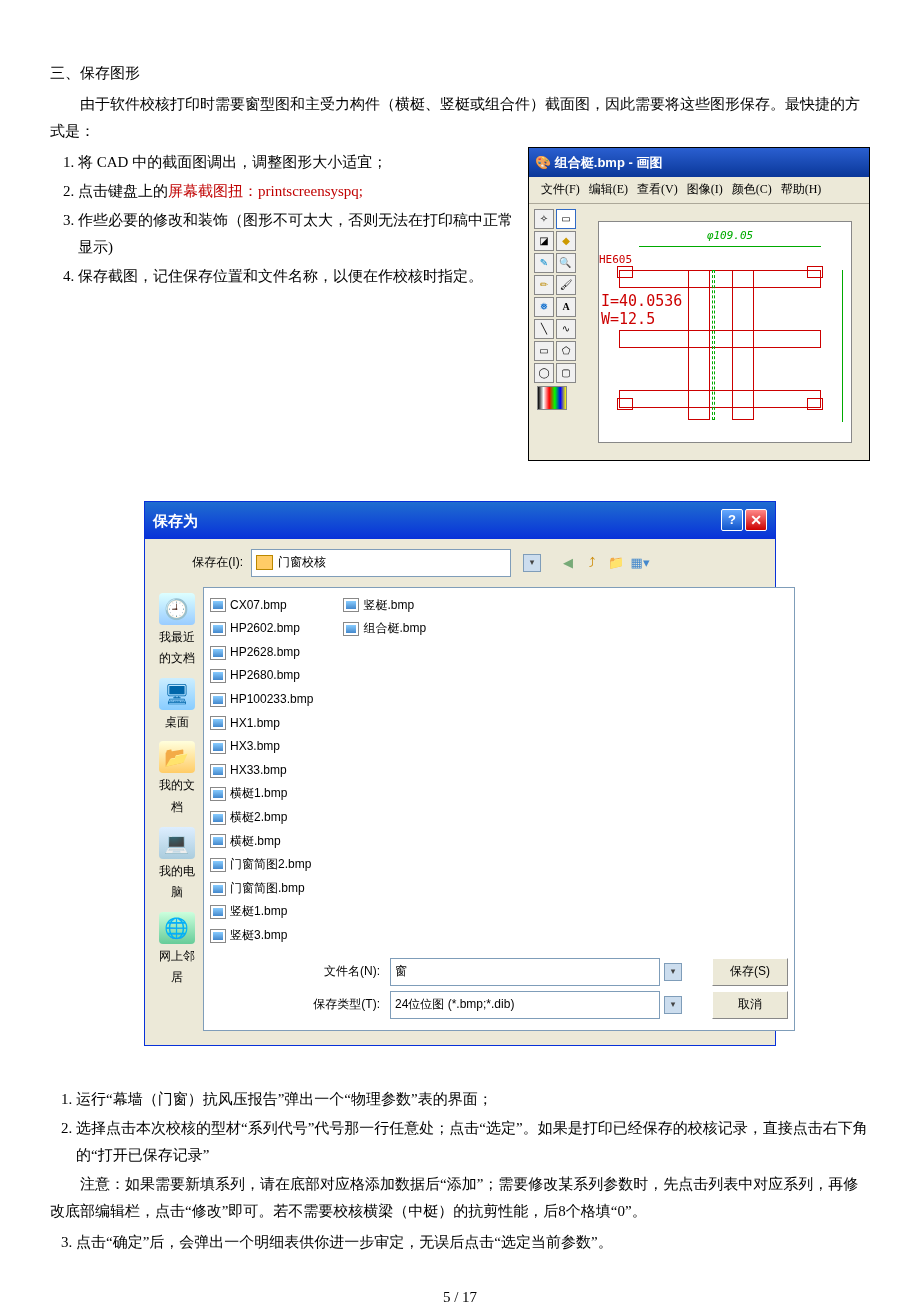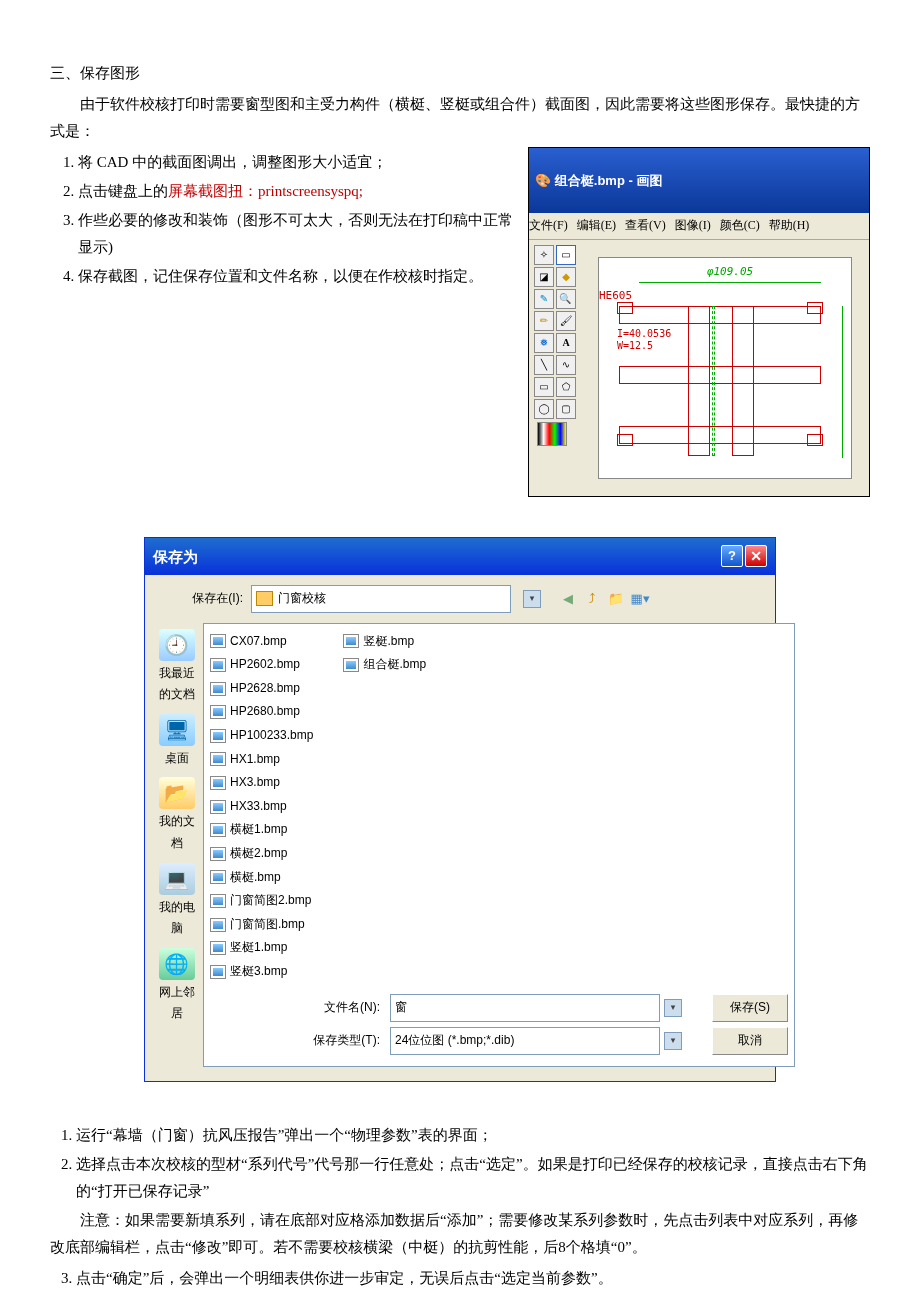--- a/index.html
+++ b/index.html
@@ -3,35 +3,35 @@
 <meta charset="utf-8">
 <style>
 body{margin:0;padding:0;font-family:"SimSun","宋体",serif;font-size:15px;color:#000;background:#fff;line-height:1.8}
 .page{width:920px;min-height:1302px;padding:60px 50px 30px;box-sizing:border-box;position:relative}
 .sec-title{margin:0 0 4px}
 .indent{text-indent:2em}
 .redtext{color:#c00000}
 ol.steps{margin:4px 0 0 28px;padding:0}
 ol.steps li{margin-bottom:2px}
 .float-paint{float:right;width:340px;border:1px solid #000;margin:2px 0 10px 10px}
-.paint-title{background:linear-gradient(#2a5fd0,#0a3799);color:#fff;padding:21px 6px;font-family:Tahoma,sans-serif;font-size:13px;font-weight:bold}
-.paint-menu{background:#ece9d8;padding:2px 0;font-size:12px;border-bottom:1px solid #aca899}
+.paint-title{background:linear-gradient(#2a5fd0,#0a3799);color:#fff;padding:3px 6px;font-family:Tahoma,sans-serif;font-size:13px;font-weight:bold}
+.paint-menu{background:#ece9d8;padding:2px 12px;font-size:12px;border-bottom:1px solid #aca899}
 .paint-menu span{margin-right:6px}
 .paint-body{display:flex;background:#ece9d8}
 .paint-tools{width:44px;padding:4px;display:flex;flex-wrap:wrap;align-content:flex-start}
 .tool{width:18px;height:18px;border:1px solid #888;background:#f0f0f0;margin:1px;display:flex;align-items:center;justify-content:center;font-size:10px}
 .tool.sel{background:#fff;border:1px solid #316ac5}
 .paint-canvas{flex:1;background:#fff;border:1px solid #888;margin:17px;height:220px;position:relative;font-family:monospace;font-size:11px}
 .dim-top{position:absolute;top:4px;left:40px;right:30px;color:#0a0;font-style:italic;text-align:center;border-bottom:1px solid #0a0}
 .lbl-he{position:absolute;top:28px;left:0;right:16px;text-align:left;color:#c00}
 .profile{position:absolute;top:48px;left:20px;right:30px;height:150px}
 .rail{position:absolute;left:0;right:0;height:16px;border:1px solid #c00;background:#fff}
 .vbar{position:absolute;top:0;bottom:0;width:20px;border:1px solid #c00}
 .corner{position:absolute;width:14px;height:10px;border:1px solid #c00}
-.iw{position:absolute;top:70px;left:18px;color:#c00;font-size:10px;line-height:1.2}
+.iw{position:absolute;top:70px;left:2px;color:#c00;font-size:15px;line-height:1.2}
 .dim-r{position:absolute;right:8px;top:48px;bottom:20px;width:14px;border-right:1px solid #0a0;color:#0a0}
 .colorbar{width:28px;height:22px;border:1px solid #888;background:linear-gradient(90deg,#000,#fff,#f00,#0f0,#00f,#ff0);margin:2px 4px}
 .clear{clear:both}
 .save-dlg{width:630px;border:1px solid #0831d9;margin:30px auto 0;font-family:Tahoma,"SimSun",sans-serif;font-size:12px;background:#ece9d8}
 .save-title{background:linear-gradient(#1f6dd0,#0831d9);color:#fff;padding:5px 8px;font-weight:bold;display:flex;justify-content:space-between;align-items:center;font-size:15px}
 .winbtns{display:flex}
 .winbtn{width:20px;height:20px;background:linear-gradient(#f88,#c00);color:#fff;text-align:center;line-height:20px;border:1px solid #fff;border-radius:2px;margin-left:2px;font-weight:bold;font-size:14px}
 .winbtn.help{background:linear-gradient(#6af,#15c);font-size:13px}
 .save-top{padding:10px 18px;display:flex;align-items:center;gap:8px}
 .save-top .lbl{width:80px;text-align:right}

